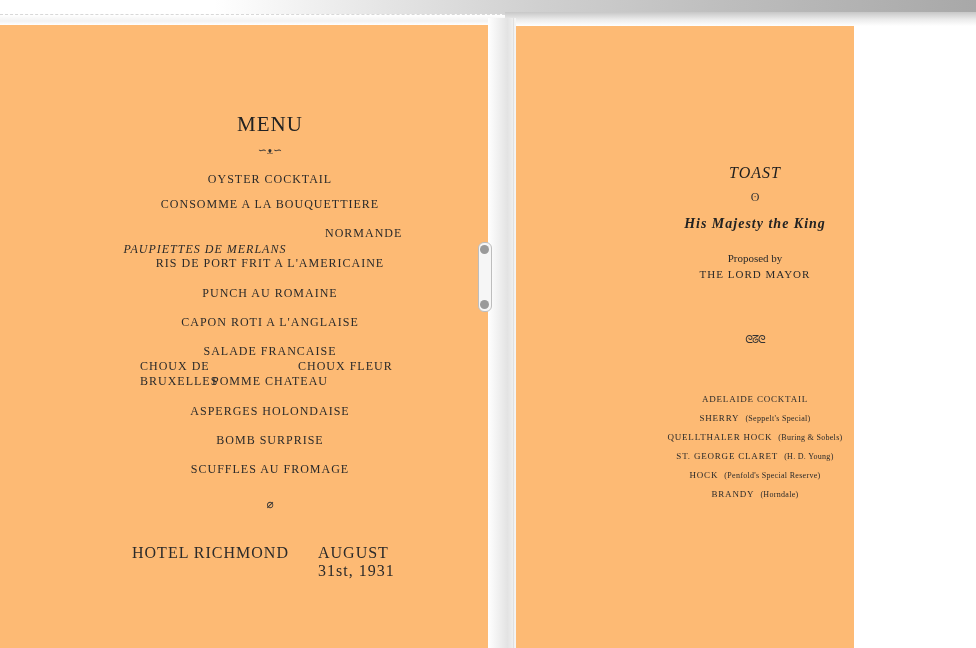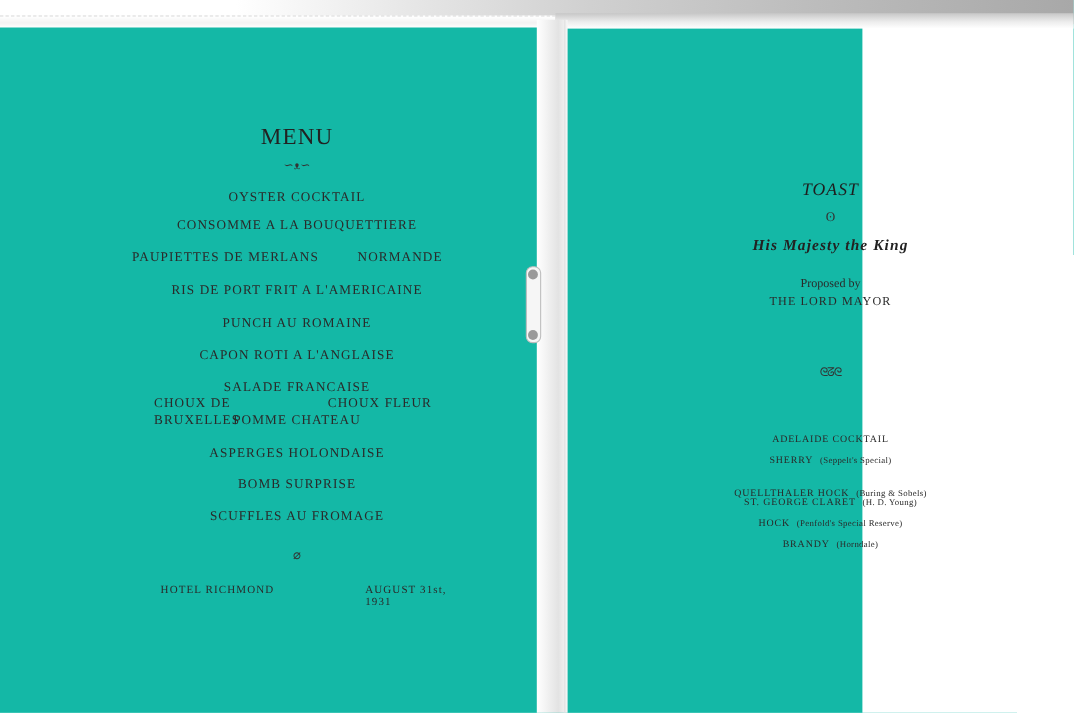--- a/index.html
+++ b/index.html
@@ -2,21 +2,21 @@
 <html><head>
   <meta charset="utf-8">
   <style>
     html, body { margin:0; padding:0; }
     body {
       width:976px; height:648px; overflow:hidden; position:relative;
       background:#ffffff;
       font-family:"Liberation Serif", "DejaVu Serif", serif;
       color:#2a2a2a;
     }
-    .sheet { position:absolute; left:0; top:0; width:784px; height:648px; background:#14b8a6; }
+    .sheet { position:absolute; left:0; top:0; width:854px; height:648px; background:#fdba74; }
     .top-shadow {
       position:absolute; left:0; top:0; width:976px; height:22px;
       background:linear-gradient(90deg,#ffffff 0%,#ffffff 22%,#e4e4e4 40%,#d0d0d0 55%,#bdbdbd 75%,#a8a8a8 100%);
     }
     .top-edge-left {
       position:absolute; left:0; top:14px; width:505px; height:10px;
       background:linear-gradient(180deg,#ffffff 0%,#f2f2f2 60%,#ffffff 100%);
       border-top:1px dashed #d8d8d8;
     }
     .top-edge-right {
@@ -40,21 +40,21 @@
 
     .menu-title {
       position:absolute; left:0; width:300px; top:12px; text-align:center;
       font-size:21px; letter-spacing:1px; color:#222;
     }
     .ornament { position:absolute; text-align:center; color:#333; }
     .course {
       position:absolute; left:0; width:300px; text-align:center;
       font-size:12px; letter-spacing:1px; color:#2a2a2a;
     }
-    .footer-left, .footer-right { position:absolute; font-size:10px; letter-spacing:1px; top:431px;margin-left:14px; }
+    .footer-left, .footer-right { position:absolute; font-size:16px; letter-spacing:1px; top:444px; }
     .footer-left { left:12px; }
     .footer-right { left:198px; }
 
     .toast-title { position:absolute; left:0; width:280px; top:14px; text-align:center; font-size:16px; letter-spacing:1px; color:#1e1e1e;font-style:italic; }
     .gothic { position:absolute; left:0; width:280px; top:66px; text-align:center; font-size:14px; font-weight:bold; letter-spacing:1px; font-style:italic; color:#222; }
     .proposed { position:absolute; left:0; width:280px; top:102px; text-align:center; font-size:11px; color:#2a2a2a; }
     .lordmayor { position:absolute; left:0; width:280px; top:118px; text-align:center; font-size:11px; letter-spacing:1px; color:#2a2a2a; }
     .wine { position:absolute; left:0; width:280px; text-align:center; font-size:9px; letter-spacing:0.8px; color:#2a2a2a; }
     .wine .note { font-size:8px; letter-spacing:0.3px; }
   </style>
@@ -68,21 +68,21 @@
   <div class="gutter"></div>
   <div class="gutter-line"></div>
   <div class="tab"></div>
 
   <div class="page-left">
     <div class="menu-title">MENU</div>
     <div class="ornament" style="left:0;width:300px;top:44px;font-size:11px;">∽ᴥ∽</div>
 
     <div class="course" style="top:72px;">OYSTER COCKTAIL</div>
     <div class="course" style="top:97px;">CONSOMME A LA BOUQUETTIERE</div>
-    <div class="course" style="top:126px;width:170px;">PAUPIETTES DE MERLANS</div>
+    <div class="course" style="top:142px;width:170px;font-style:italic;">PAUPIETTES DE MERLANS</div>
     <div class="course" style="top:126px;left:205px;width:70px;text-align:left;">NORMANDE</div>
     <div class="course" style="top:156px;">RIS DE PORT FRIT A L'AMERICAINE</div>
     <div class="course" style="top:186px;">PUNCH AU ROMAINE</div>
     <div class="course" style="top:215px;">CAPON ROTI A L'ANGLAISE</div>
     <div class="course" style="top:244px;">SALADE FRANCAISE</div>
     <div class="course" style="top:259px;left:20px;width:140px;text-align:left;">CHOUX DE BRUXELLES</div>
     <div class="course" style="top:259px;left:178px;width:100px;text-align:left;">CHOUX FLEUR</div>
     <div class="course" style="top:274px;">POMME CHATEAU</div>
     <div class="course" style="top:304px;">ASPERGES HOLONDAISE</div>
     <div class="course" style="top:333px;">BOMB SURPRISE</div>
@@ -102,21 +102,21 @@
     <div class="lordmayor">THE LORD MAYOR</div>
     <div class="ornament" style="left:0;width:280px;top:183px;font-size:11px;letter-spacing:-1px;">ᘓᘔᘓ</div>
 
     <div class="wine" style="top:244px;">
       <span>ADELAIDE COCKTAIL</span>
     </div>
     <div class="wine" style="top:263px;">
       <span>SHERRY</span>&nbsp;
       <span class="note">(Seppelt's Special)</span>
     </div>
-    <div class="wine" style="top:282px;margin-top:11px;">
+    <div class="wine" style="top:282px;">
       <span>QUELLTHALER HOCK</span>&nbsp;
       <span class="note">(Buring &amp; Sobels)</span>
     </div>
     <div class="wine" style="top:301px;">
       <span>ST. GEORGE CLARET</span>&nbsp;
       <span class="note">(H. D. Young)</span>
     </div>
     <div class="wine" style="top:320px;">
       <span>HOCK</span>&nbsp;
       <span class="note">(Penfold's Special Reserve)</span>

